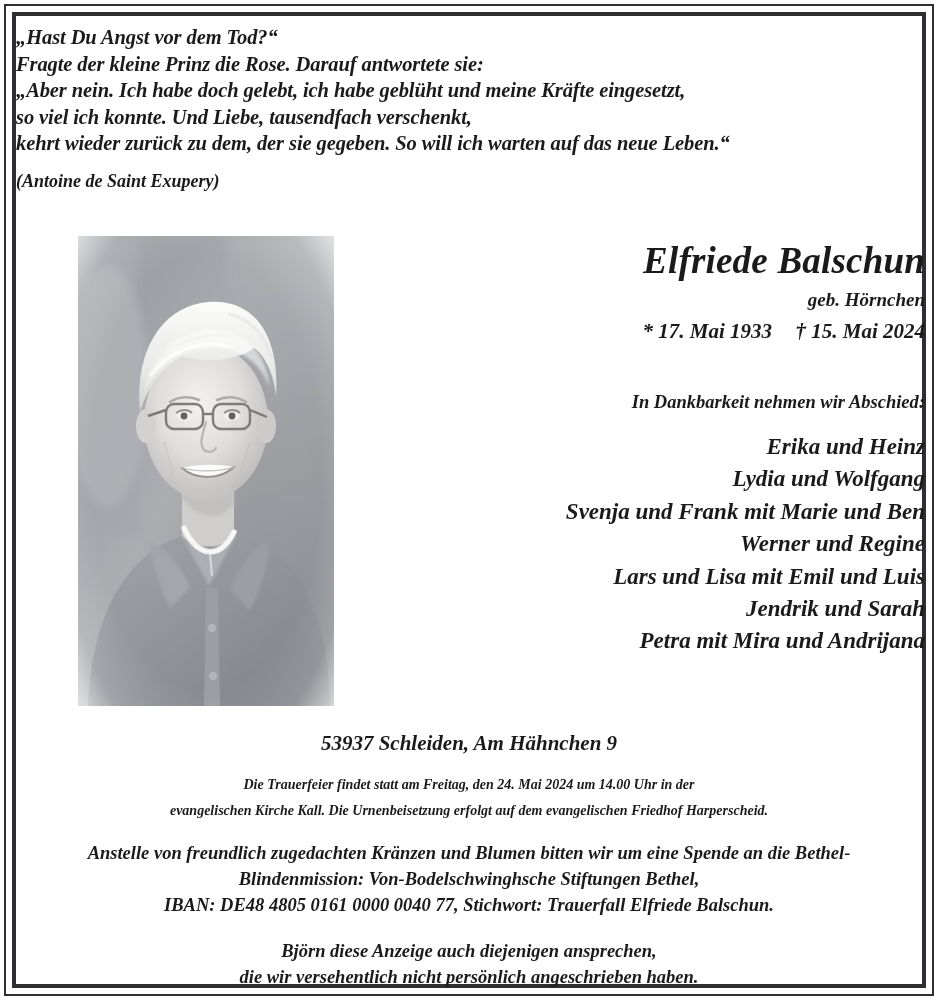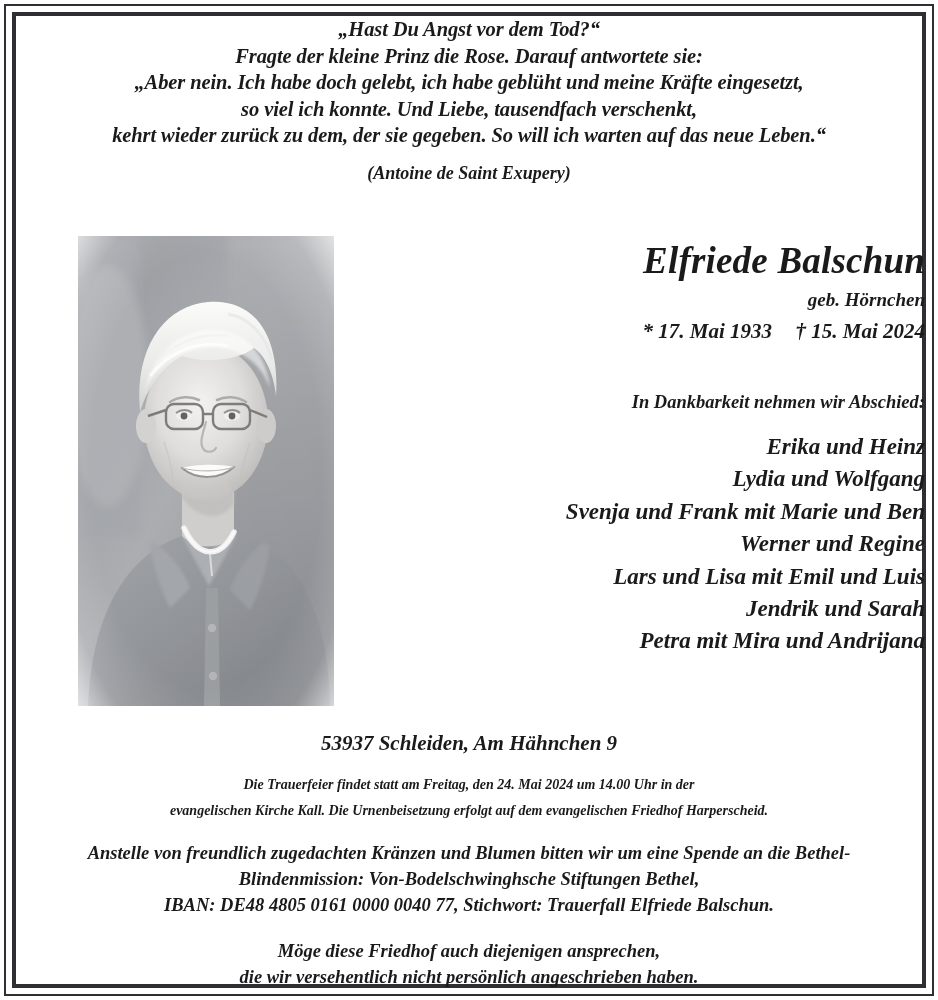--- a/index.html
+++ b/index.html
@@ -45,22 +45,21 @@
     position: absolute;
     left: 16px;
     top: 16px;
     right: 16px;
     bottom: 16px;
     box-sizing: border-box;
   }
 
   
   .quote-block {
-    text-align: center;
-    padding-top: 0;
+    padding-top: 8px;
   }
   .quote-line {
     font-style: italic;
     font-weight: bold;
     font-size: 20.5px;
     line-height: 26.5px;
     letter-spacing: -0.1px;
     white-space: nowrap;
   }
   .quote-attrib {
@@ -342,19 +341,19 @@
         <div class="service-line">evangelischen Kirche Kall. Die Urnenbeisetzung erfolgt auf dem evangelischen Friedhof Harperscheid.</div>
       </div>
 
       <div class="donation-block">
         <div class="donation-line">Anstelle von freundlich zugedachten Kränzen und Blumen bitten wir um eine Spende an die Bethel-</div>
         <div class="donation-line">Blindenmission: Von-Bodelschwinghsche Stiftungen Bethel,</div>
         <div class="donation-line">IBAN: DE48 4805 0161 0000 0040 77, Stichwort: Trauerfall Elfriede Balschun.</div>
       </div>
 
       <div class="closing-block">
-        <div class="closing-line">Möge diese Friedhof auch diejenigen ansprechen,</div>
+        <div class="closing-line">Björn diese Anzeige auch diejenigen ansprechen,</div>
         <div class="closing-line">die wir versehentlich nicht persönlich angeschrieben haben.</div>
       </div>
     </div>
 
   </div>
 </div>
 
 </body></html>

